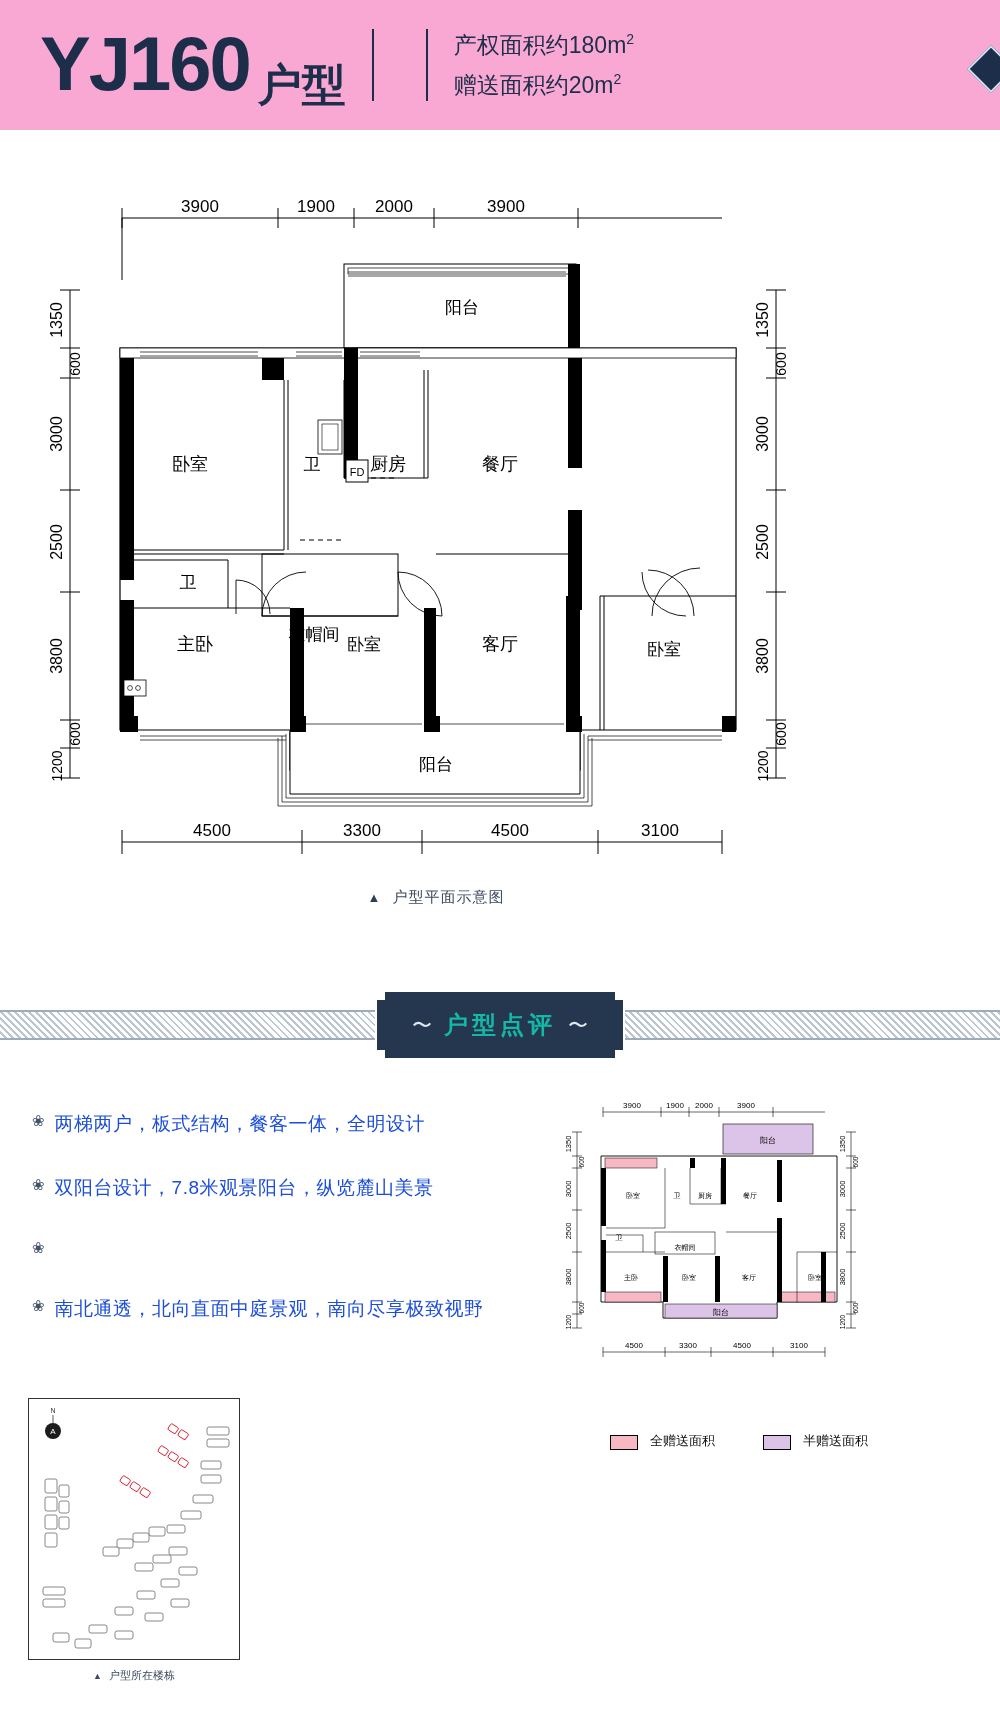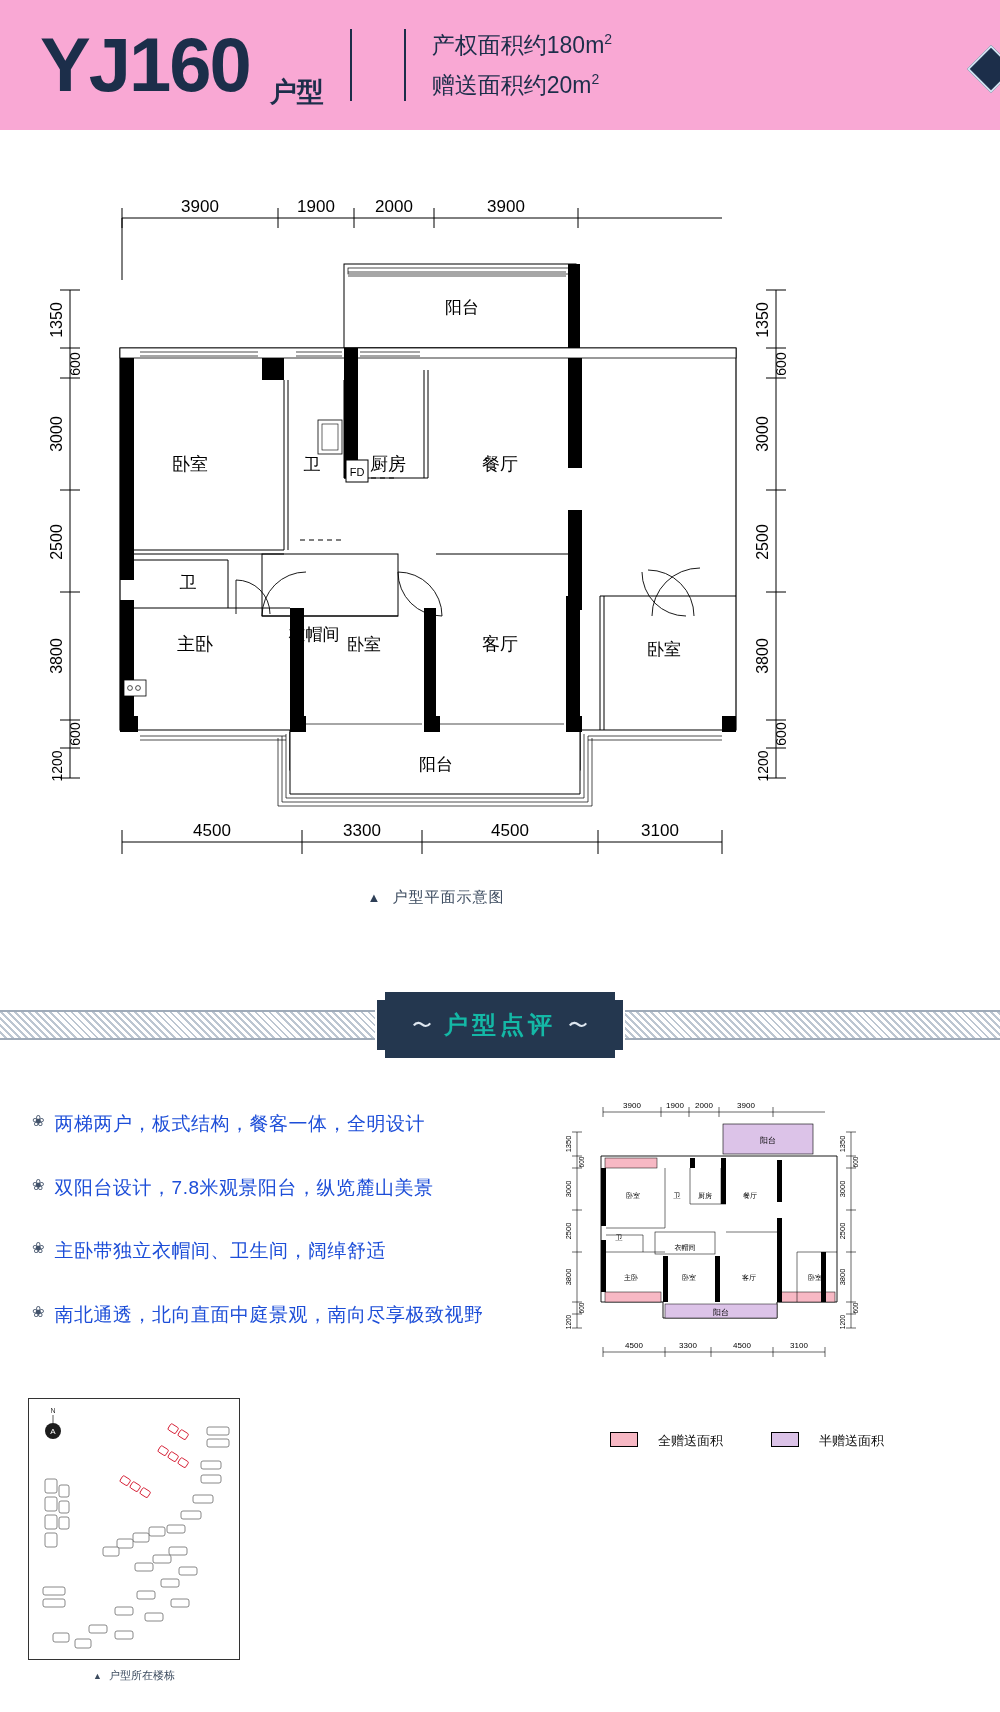--- a/index.html
+++ b/index.html
@@ -11,21 +11,21 @@
 
   
   .header {
     position:absolute; left:0; top:0; width:1000px; height:130px;
     background:#f9a8d4; display:flex; align-items:center;
   }
   .hdr-code {
     font-size:76px; font-weight:bold; color:#1c2e4a; line-height:1;
     letter-spacing:-2px; margin-left:40px;
   }
-  .hdr-code-sub { font-size:27px; font-weight:bold; color:#1c2e4a; margin-left:20px; position:relative; top:10px;}
+  .hdr-code-sub { font-size:44px; font-weight:bold; color:#1c2e4a; margin-left:8px; position:relative; top:10px;}
   .hdr-divider { width:2px; height:72px; background:#1c2e4a; margin:0 26px; }
   .hdr-col { display:flex; flex-direction:column; justify-content:center; color:#1c2e4a; }
   .hdr-small { font-size:21px; line-height:1.5; font-weight:500;}
   .hdr-big { font-size:32px; font-weight:bold; line-height:1.3; letter-spacing:1px;}
   .hdr-line { font-size:23px; line-height:1.75; font-weight:500; white-space:nowrap;}
   .hdr-line sup { font-size:14px; }
   .hdr-badge {
     position:absolute; right:-8px; top:52px; width:34px; height:34px;
     background:#1c2e4a; transform:rotate(45deg); border:2px solid #cfe0ef;
   }
@@ -66,21 +66,21 @@
   .bullets { position:absolute; left:32px; top:1110px; width:500px; }
   .bullet { display:flex; align-items:flex-start; margin-bottom:36px; }
   .bullet-ico { color:#43536b; font-size:15px; margin-right:10px; line-height:1.45; }
   .bullet-txt { color:#1d4ed8; font-size:19px; line-height:1.45; letter-spacing:.5px; }
 
   
   .mini { position:absolute; left:525px; top:1080px; width:440px; height:320px; }
 
   
   .legend { position:absolute; left:610px; top:1432px; display:flex; gap:48px; align-items:center; }
-  .lg-item { display:flex; align-items:flex-start; gap:20px; }
+  .lg-item { display:flex; align-items:flex-end; gap:12px; }
   .lg-sw { width:28px; height:15px; border:1px solid #000; }
   .lg-tx { font-size:13px; color:#111; }
 
   
   .sitemap { position:absolute; left:28px; top:1398px; width:212px; height:262px;
              border:1px solid #333; background:#fff; }
   .sitemap-cap { position:absolute; left:28px; top:1668px; width:212px;
                  text-align:center; font-size:11px; color:#3b4a5e; }
   .sitemap-cap .tri { font-size:9px; margin-right:4px; }
 </style>
@@ -306,21 +306,20 @@
   <div class="bullet">
     <span class="bullet-ico">❀</span>
     <span class="bullet-txt">两梯两户，板式结构，餐客一体，全明设计</span>
   </div>
   <div class="bullet">
     <span class="bullet-ico">❀</span>
     <span class="bullet-txt">双阳台设计，7.8米观景阳台，纵览麓山美景</span>
   </div>
   <div class="bullet">
     <span class="bullet-ico">❀</span>
-    <span class="bullet-txt">主卧带独立衣帽间、卫生间，阔绰舒适</span>
   </div>
   <div class="bullet">
     <span class="bullet-ico">❀</span>
     <span class="bullet-txt">南北通透，北向直面中庭景观，南向尽享极致视野</span>
   </div>
 </div>
 
 <div class="mini">
 <svg width="440" height="320" viewBox="0 0 440 320">
   <g stroke="#000" stroke-width=".6" fill="none" font-family="Liberation Sans, sans-serif">

